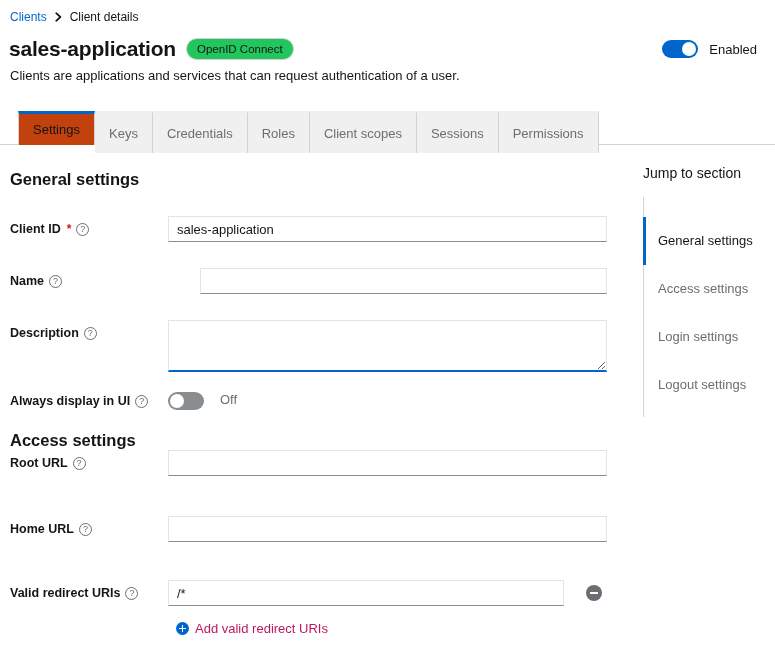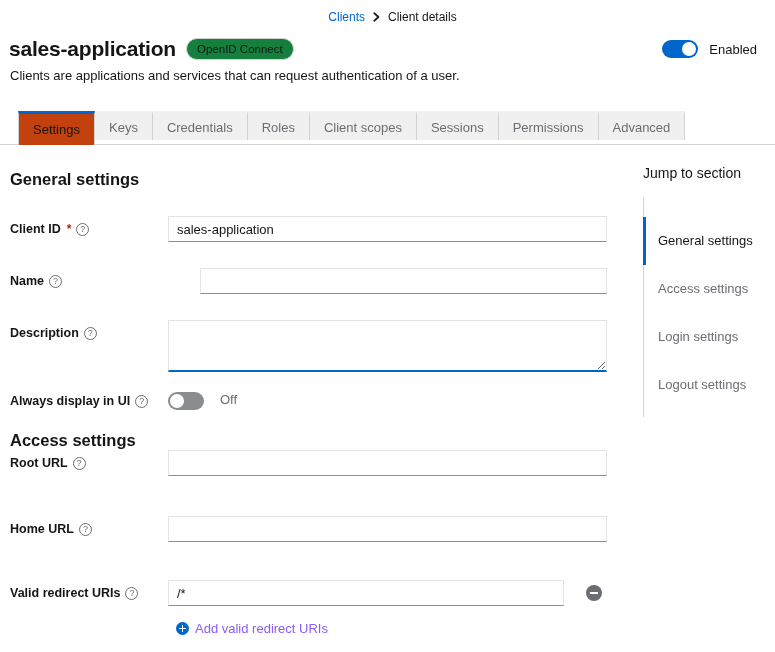--- a/index.html
+++ b/index.html
@@ -6,48 +6,48 @@
   html,body { margin:0; padding:0; }
   body {
     width:775px; height:652px;
     background:#ffffff;
     color:#151515;
     font-family:"Liberation Sans", sans-serif;
     overflow:hidden;
   }
 
   
-  .breadcrumb { display:flex; align-items:center; gap:8px; padding:10px 0 0 10px; font-size:12px;justify-content:center; }
+  .breadcrumb { display:flex; align-items:center; gap:8px; padding:10px 0 0 10px; font-size:12px; }
   .crumb-link { color:#0066cc; text-decoration:none; cursor:pointer; }
   .crumb-sep { display:flex; align-items:center; }
   .crumb-current { color:#151515; }
 
   
   .header-row { display:flex; justify-content:space-between; align-items:center; padding:13px 18px 0 9px; }
   .title-group { display:flex; align-items:center; gap:10px; }
   h1.page-title { margin:0; font-size:21px; font-weight:700; letter-spacing:-0.2px; }
   .type-badge {
     font-size:11.5px; line-height:14px; padding:3px 10px 3px;
-    border:1px solid #d2d2d2; border-radius:12px; background:#15803d; color:#151515;
+    border:1px solid #d2d2d2; border-radius:12px; background:#22c55e; color:#151515;
   }
   .toggle-group { display:flex; align-items:center; gap:11px; font-size:13px; }
 
   .toggle { width:36px; height:18px; border-radius:9px; position:relative; border:none; padding:0; cursor:pointer; display:inline-block; }
   .toggle .knob { width:14px; height:14px; background:#fff; border-radius:50%; position:absolute; top:2px; }
   .toggle.on  { background:#0066cc; }
   .toggle.on .knob  { right:2px; }
   .toggle.off { background:#8a8d90; }
   .toggle.off .knob { left:2px; }
 
   .subtitle { font-size:13px; padding:7px 0 0 10px; }
 
   
   .tabs { display:flex; margin-top:28px; padding-left:18px; border-bottom:1px solid #d2d2d2; height:34px; }
   .tab {
-    height:29px; display:flex; align-items:center; padding:0 14px;
+    height:42px; display:flex; align-items:center; padding:0 14px;
     font-size:13px; color:#6a6e73; background:#f0f0f0;
     border-top:3px solid transparent; border-right:1px solid #d2d2d2;
     cursor:pointer; white-space:nowrap;
   }
   .tab.active {
     background:#c2410c; color:#151515;
     border-top-color:#0066cc; border-left:1px solid #d2d2d2;
     height:34px; margin-bottom:-1px; position:relative;
   }
 
@@ -95,21 +95,21 @@
     width:16px; height:16px; flex:none; margin:0 5px 0 22px;
     border:none; padding:0; background:#6a6e73; border-radius:50%;
     position:relative; cursor:pointer;
   }
   .remove-btn::after { content:""; position:absolute; left:4px; right:4px; top:7px; height:2px; background:#fff; }
 
   .add-link-row { margin:15px 0 0 158px; padding-left:8px; display:flex; align-items:center; gap:6px; }
   .plus-icon { width:13px; height:13px; background:#0066cc; border-radius:50%; position:relative; flex:none; }
   .plus-icon::before { content:""; position:absolute; left:3px; right:3px; top:5.7px; height:1.6px; background:#fff; }
   .plus-icon::after  { content:""; position:absolute; top:3px; bottom:3px; left:5.7px; width:1.6px; background:#fff; }
-  .add-link { color:#8b5cf6; font-size:13px; text-decoration:none; cursor:pointer; }
+  .add-link { color:#be185d; font-size:13px; text-decoration:none; cursor:pointer; }
 
   
   .jump-heading { font-size:14px; margin:20px 0 0; font-weight:400; line-height:17px; }
   .jump-list { list-style:none; margin:15px 0 0; padding:20px 0 8px; border-left:1px solid #d2d2d2; }
   .jump-item {
     font-size:13px; line-height:18px; color:#6a6e73;
     padding:15px 0 15px 12px; margin-left:-1px;
     border-left:3px solid transparent; cursor:pointer; white-space:nowrap;
   }
   .jump-item.active { border-left-color:#0066cc; color:#151515; }
@@ -144,21 +144,20 @@
   <div class="subtitle">Clients are applications and services that can request authentication of a user.</div>
 
   <div class="tabs">
     <div class="tab active">Settings</div>
     <div class="tab">Keys</div>
     <div class="tab">Credentials</div>
     <div class="tab">Roles</div>
     <div class="tab">Client scopes</div>
     <div class="tab">Sessions</div>
     <div class="tab">Permissions</div>
-    <div class="tab">Advanced</div>
   </div>
 
   <div class="content">
 
     <div class="form-col">
 
       <h2 class="section-heading">General settings</h2>
 
       <div class="frow row-client-id">
         <div class="flabel">

